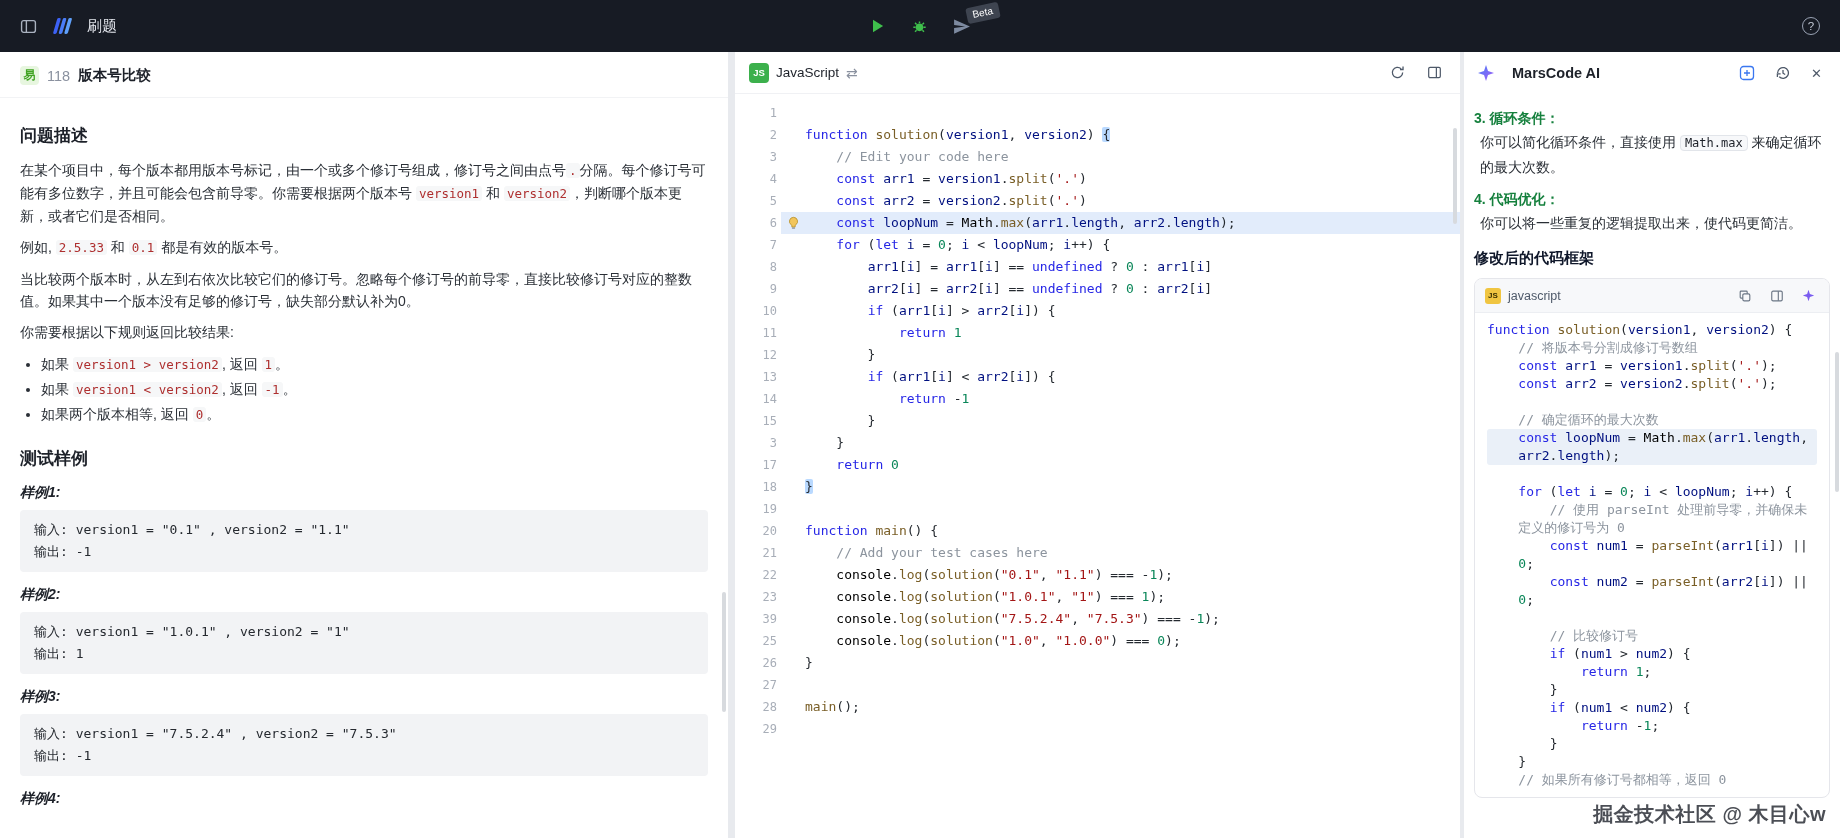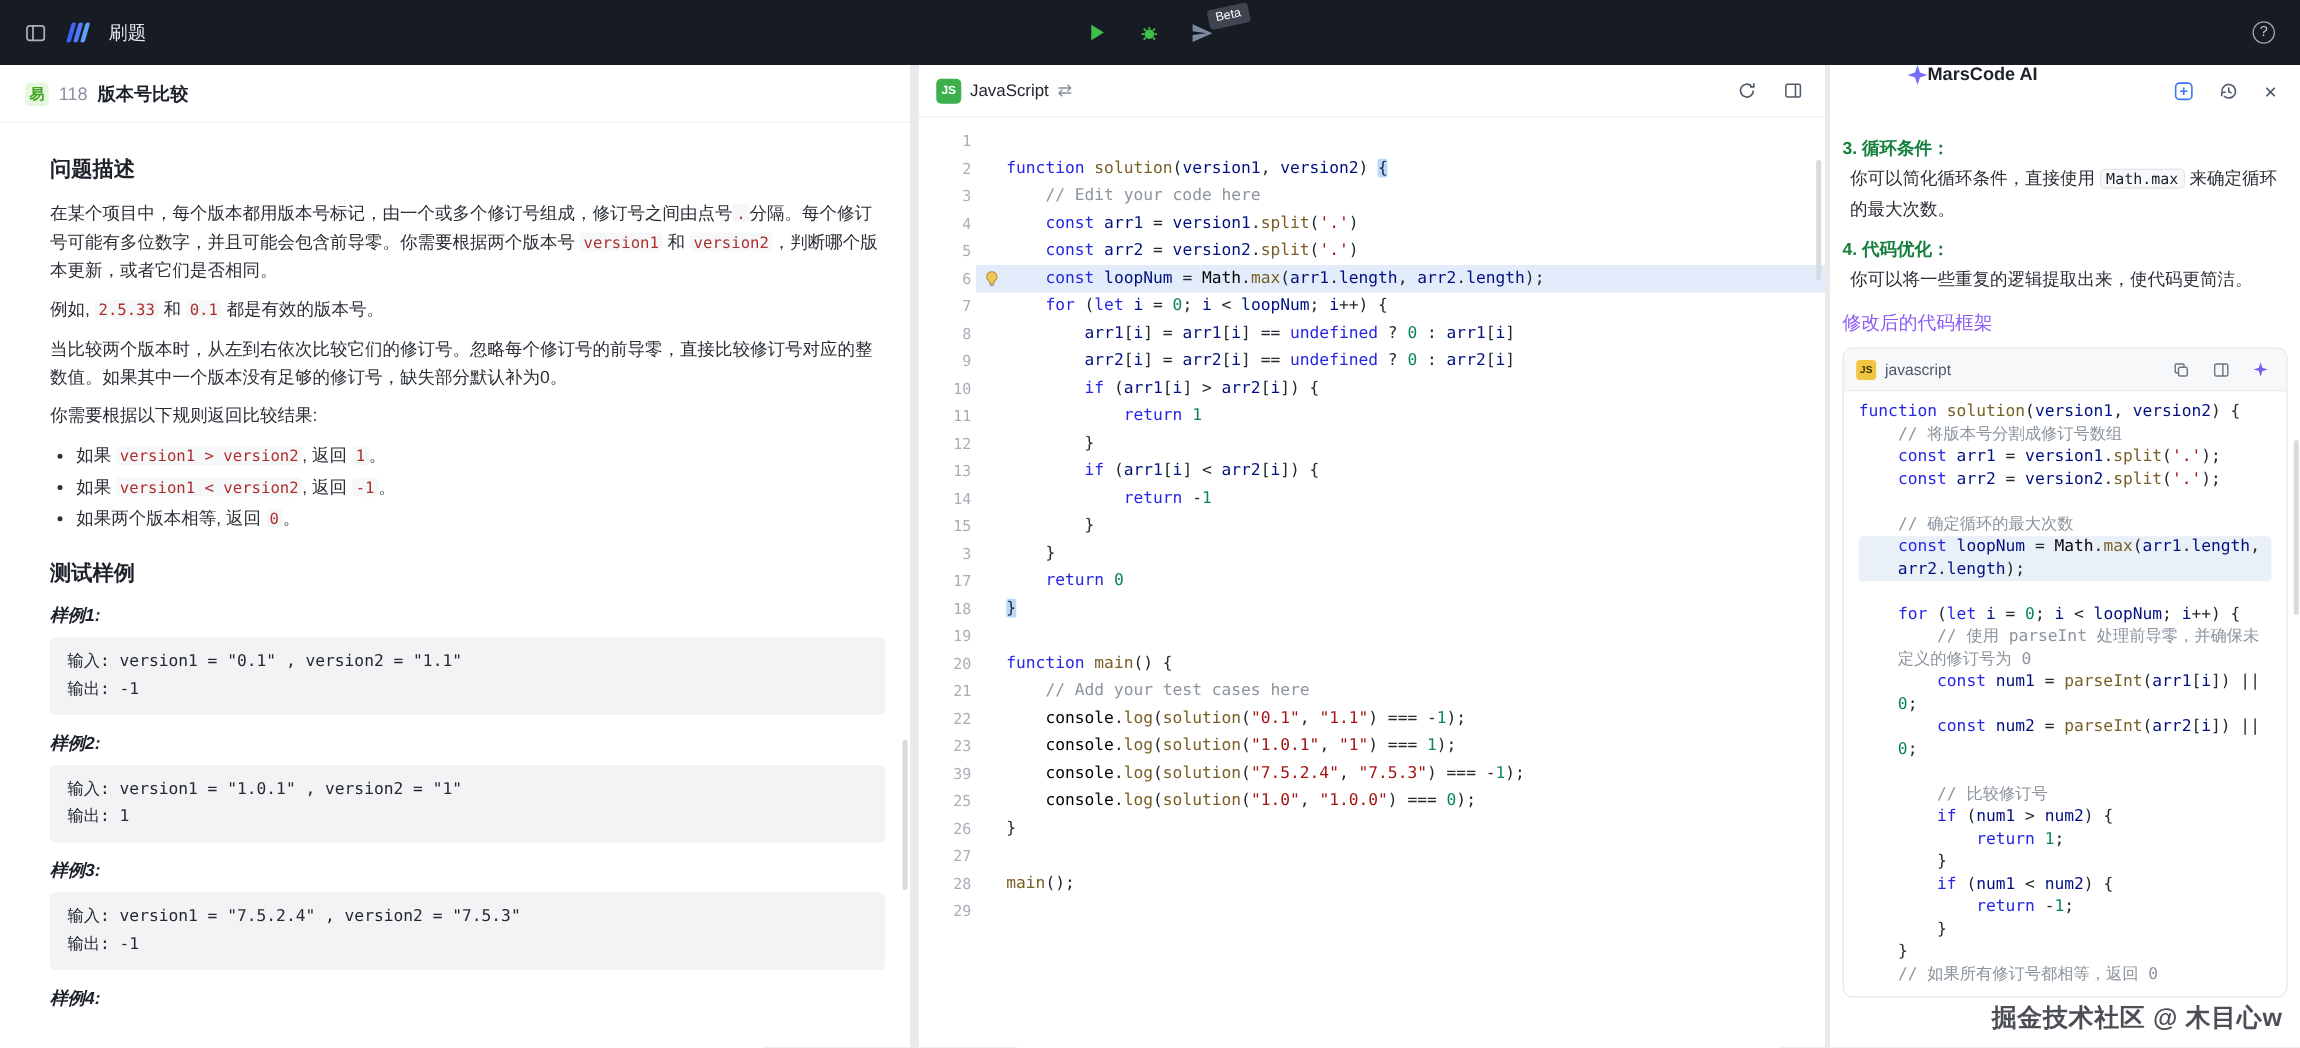--- a/index.html
+++ b/index.html
@@ -26,21 +26,21 @@
   .content { flex:1; display:flex; min-height:0; }
   .gap1 { width:7px; flex:none; }
   .gap2 { width:4px; flex:none; }
 
   
   .problem-panel { width:728px; flex:none; background:#fff; overflow:hidden; position:relative; }
   .problem-header { display:flex; align-items:center; gap:8px; padding:14px 20px 12px; border-bottom:1px solid #f2f3f5; }
   .diff-badge { width:19px; height:19px; border-radius:4px; background:var(--badge-green-bg,#e7f6df); color:var(--badge-green-text,#41a423); font-size:12px; font-weight:700; display:flex; align-items:center; justify-content:center; flex:none; }
   .prob-id { color:#8a919f; font-size:14.5px; }
   .prob-title { color:#1d2129; font-size:14.5px; font-weight:600; }
-  .problem-body { padding:6px 20px 0;margin-left:20px; }
+  .problem-body { padding:6px 20px 0; }
   .p-h3 { font-size:17px; font-weight:700; color:#1d2129; margin:20px 0 12px; }
   .p-p { font-size:14px; line-height:22px; color:#2a2f36; margin:0 0 9px; }
   .ic { font-family:"DejaVu Sans Mono","Liberation Mono",monospace; font-size:12.5px; color:#ae2f2f; background:#f6f7f8; border-radius:3px; padding:0 3px; }
   .rules { margin:2px 0 4px; padding-left:21px; }
   .rules li { font-size:14px; line-height:24px; color:#2a2f36; }
   .sample-label { font-style:italic; font-weight:700; font-size:14px; color:#1d2129; margin:14px 0 8px; }
   .sample-block { background:#f2f3f5; border-radius:4px; padding:9px 14px; font-family:"DejaVu Sans Mono","Liberation Mono",monospace; font-size:13px; line-height:22px; color:#25292f; }
 
   
   .editor-panel { flex:1; background:#fff; display:flex; flex-direction:column; min-width:0; position:relative; }
@@ -61,30 +61,30 @@
   .tk-kw { color:#2626e6; }
   .tk-var { color:#001080; }
   .tk-fn { color:#795e26; }
   .tk-obj { color:#000000; }
   .tk-str { color:#a31515; }
   .tk-num { color:#098658; }
   .tk-com { color:#8c949e; }
 
   
   .ai-panel { width:376px; flex:none; background:#fff; display:flex; flex-direction:column; overflow:hidden; position:relative; }
-  .ai-header { height:42px; flex:none; display:flex; gap:0; padding:0 14px;margin-left:48px; }
+  .ai-header { height:42px; flex:none; display:flex; align-items:center; gap:18px; padding:0 14px; }
   .ai-title { font-size:14.5px; font-weight:700; color:#1d2129; }
   .ai-actions { margin-left:auto; display:flex; gap:12px; align-items:center; }
   .close-x { font-size:13px; color:#4e5969; }
   .ai-body { flex:1; padding:4px 10px 0; position:relative; overflow:hidden; font-size:14px; color:#2a2f36; }
   .ai-p { margin:4px 2px 0; line-height:24px; }
   .ai-panel .ic { color:#1d2129; background:#f7f8fa; border:1px solid #e2e5ea; padding:0 4px; border-radius:4px; font-size:12px; }
   .tip-label { font-weight:700; margin-top:8px; line-height:24px; color:#15803d; }
   .tip-body { line-height:24px; margin:0 6px; }
-  .code-frame-heading { font-weight:400; font-size:15px; margin:14px 0 10px; color:#8b5cf6; }
+  .code-frame-heading { font-weight:700; font-size:15px; margin:14px 0 10px; color:#0f172a; }
   .code-card { border:1px solid #e5e6eb; border-radius:8px; overflow:hidden; }
   .card-header { height:34px; background:#f7f8fa; border-bottom:1px solid #eceef2; display:flex; align-items:center; gap:7px; padding:0 10px; }
   .js-badge-sm { width:16px; height:16px; border-radius:3px; background:#f0c541; color:#3b3000; font-size:8px; font-weight:700; display:flex; align-items:center; justify-content:center; }
   .card-lang { font-size:12.5px; color:#4e5969; }
   .card-actions { margin-left:auto; display:flex; gap:10px; align-items:center; }
   .card-body { padding:8px 12px; font-family:"DejaVu Sans Mono","Liberation Mono",monospace; font-size:13px; line-height:18px; color:#24292f; }
   .ai-line { white-space:pre-wrap; min-height:18px; padding-left:4ch; text-indent:-4ch; }
   .ai-line.hl { background:var(--ai-highlight-bg,#eaf0f8); border-radius:3px; }
   .watermark { position:absolute; right:14px; bottom:10px; font-size:20px; font-weight:700; color:rgba(35,39,47,.82); letter-spacing:.5px; white-space:nowrap; z-index:4; text-shadow:0 0 6px rgba(255,255,255,.9); }
 

